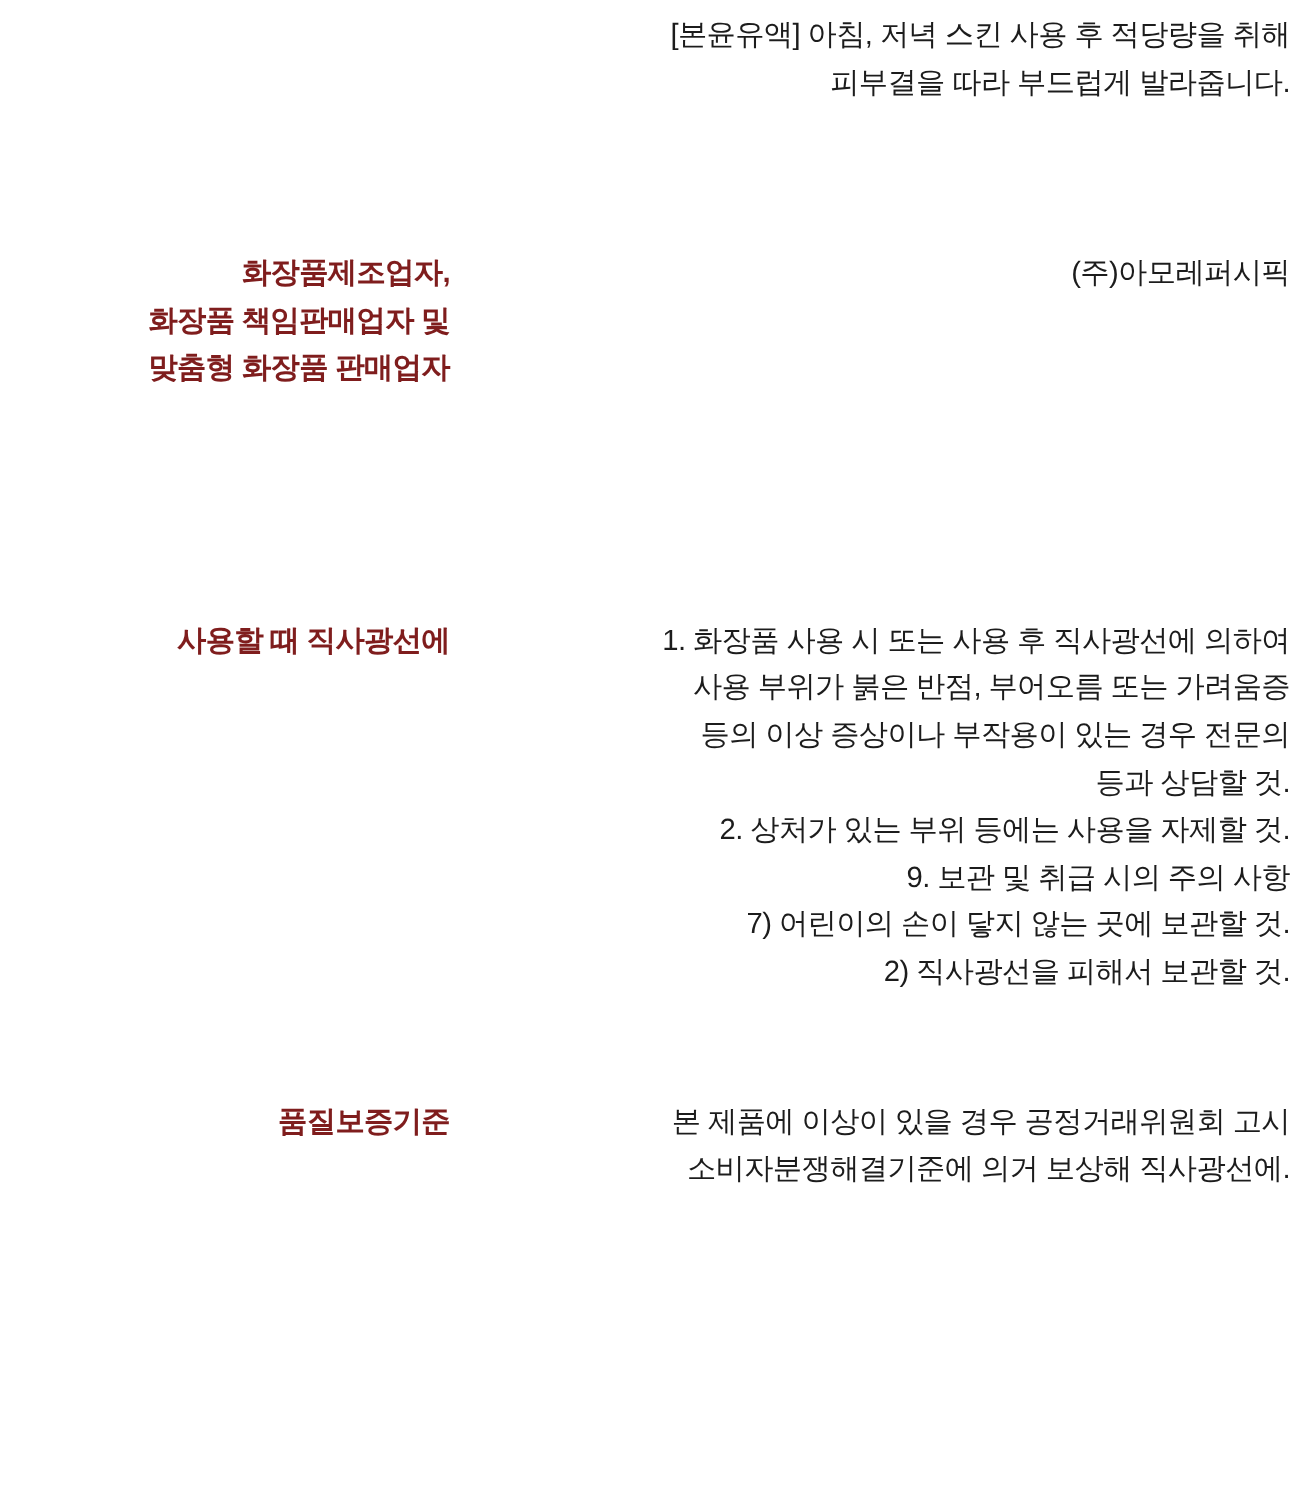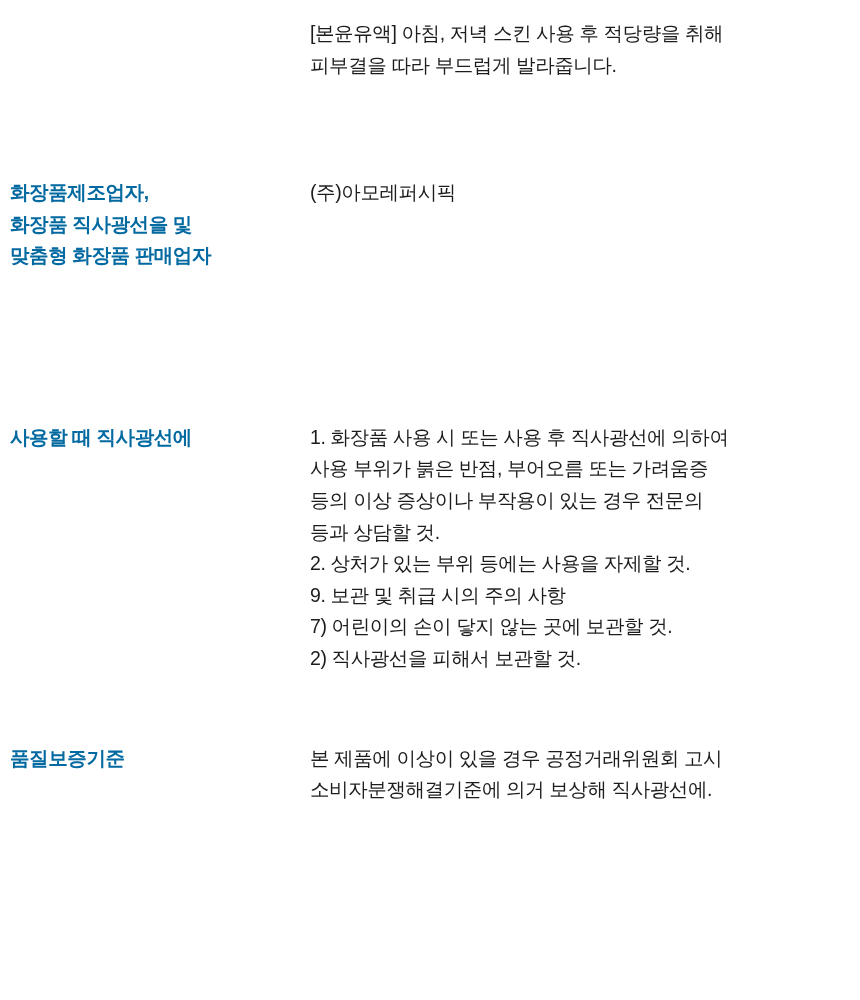--- a/index.html
+++ b/index.html
@@ -11,41 +11,42 @@
     width: 860px;
     height: 1000px;
     font-family: "Liberation Sans", "DejaVu Sans", sans-serif;
     color: #1a1a1a;
     overflow: hidden;
   }
   .page {
     position: relative;
     width: 860px;
     height: 1000px;
-    padding: 10px;
+    padding: 0;
     box-sizing: border-box;
+    text-align: right;
   }
   .spec-table {
     width: 100%;
     border-collapse: collapse;
     table-layout: fixed;
   }
   .spec-row > td {
     vertical-align: top;
     padding: 0;
   }
   .label-cell {
     width: 300px;
     padding-left: 50px;
     padding-right: 10px;
     box-sizing: border-box;
     font-weight: bold;
     font-size: 19.5px;
     line-height: 1.62;
-    color: #0369a1;
+    color: #7f1d1d;
     letter-spacing: -0.4px;
   }
   .value-cell {
     width: 560px;
     padding-right: 36px;
     box-sizing: border-box;
     font-weight: normal;
     font-size: 19.5px;
     line-height: 1.62;
     color: #1c1c1c;
@@ -79,21 +80,21 @@
       </tr>
 
       <tr class="spacer-row block-gap">
         <td style="height:96px;"></td>
         <td></td>
       </tr>
 
       <tr class="spec-row">
         <td class="label-cell">
           <span class="line">화장품제조업자,</span>
-          <span class="line">화장품 직사광선을 및</span>
+          <span class="line">화장품 책임판매업자 및</span>
           <span class="line">맞춤형 화장품 판매업자</span>
         </td>
         <td class="value-cell">
           <span class="line">(주)아모레퍼시픽</span>
         </td>
       </tr>
 
       <tr class="spacer-row block-gap">
         <td style="height:62px;"></td>
         <td></td>

